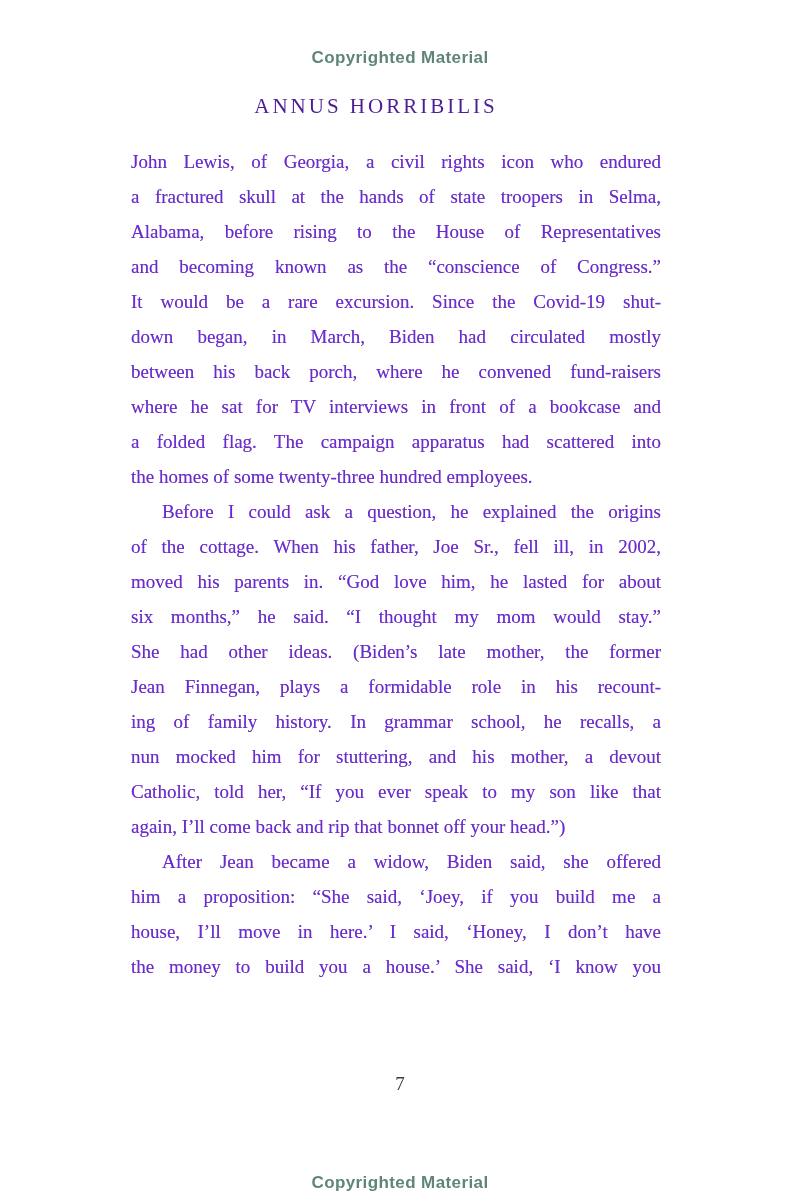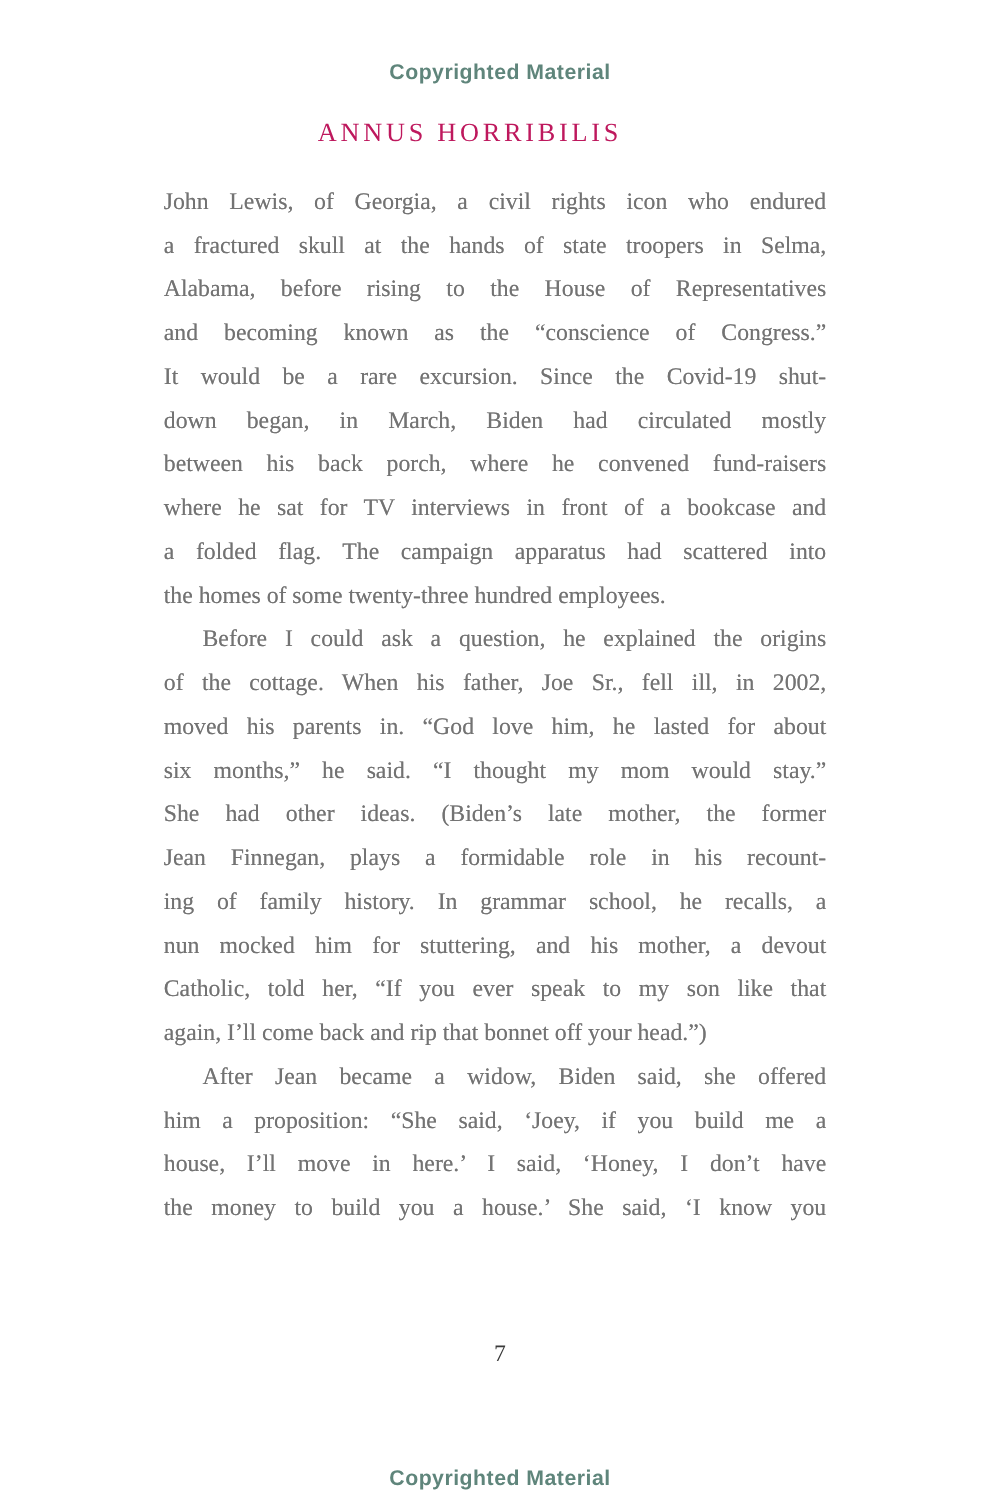--- a/index.html
+++ b/index.html
@@ -19,25 +19,25 @@
     letter-spacing:0.4px;
     margin-top:26px;
   }
   .watermark.top{top:22px;}
   .watermark.bottom{top:1147px;}
   .chapter-title{
     position:absolute;top:94px;left:0;width:752px;
     text-align:center;
     font-size:21px;
     letter-spacing:3px;
-    color:#be185d;
+    color:#4c1d95;
   }
   .text-block{
     position:absolute;top:144px;left:131px;width:530px;
-    color:#737373;
+    color:#6d28d9;
     font-size:19px;
     text-shadow:0 0 0.4px rgba(40,40,40,0.45);
   }
   .line{
     height:35px;
     line-height:35px;
     text-align:justify;
     text-align-last:justify;
     white-space:normal;
   }

